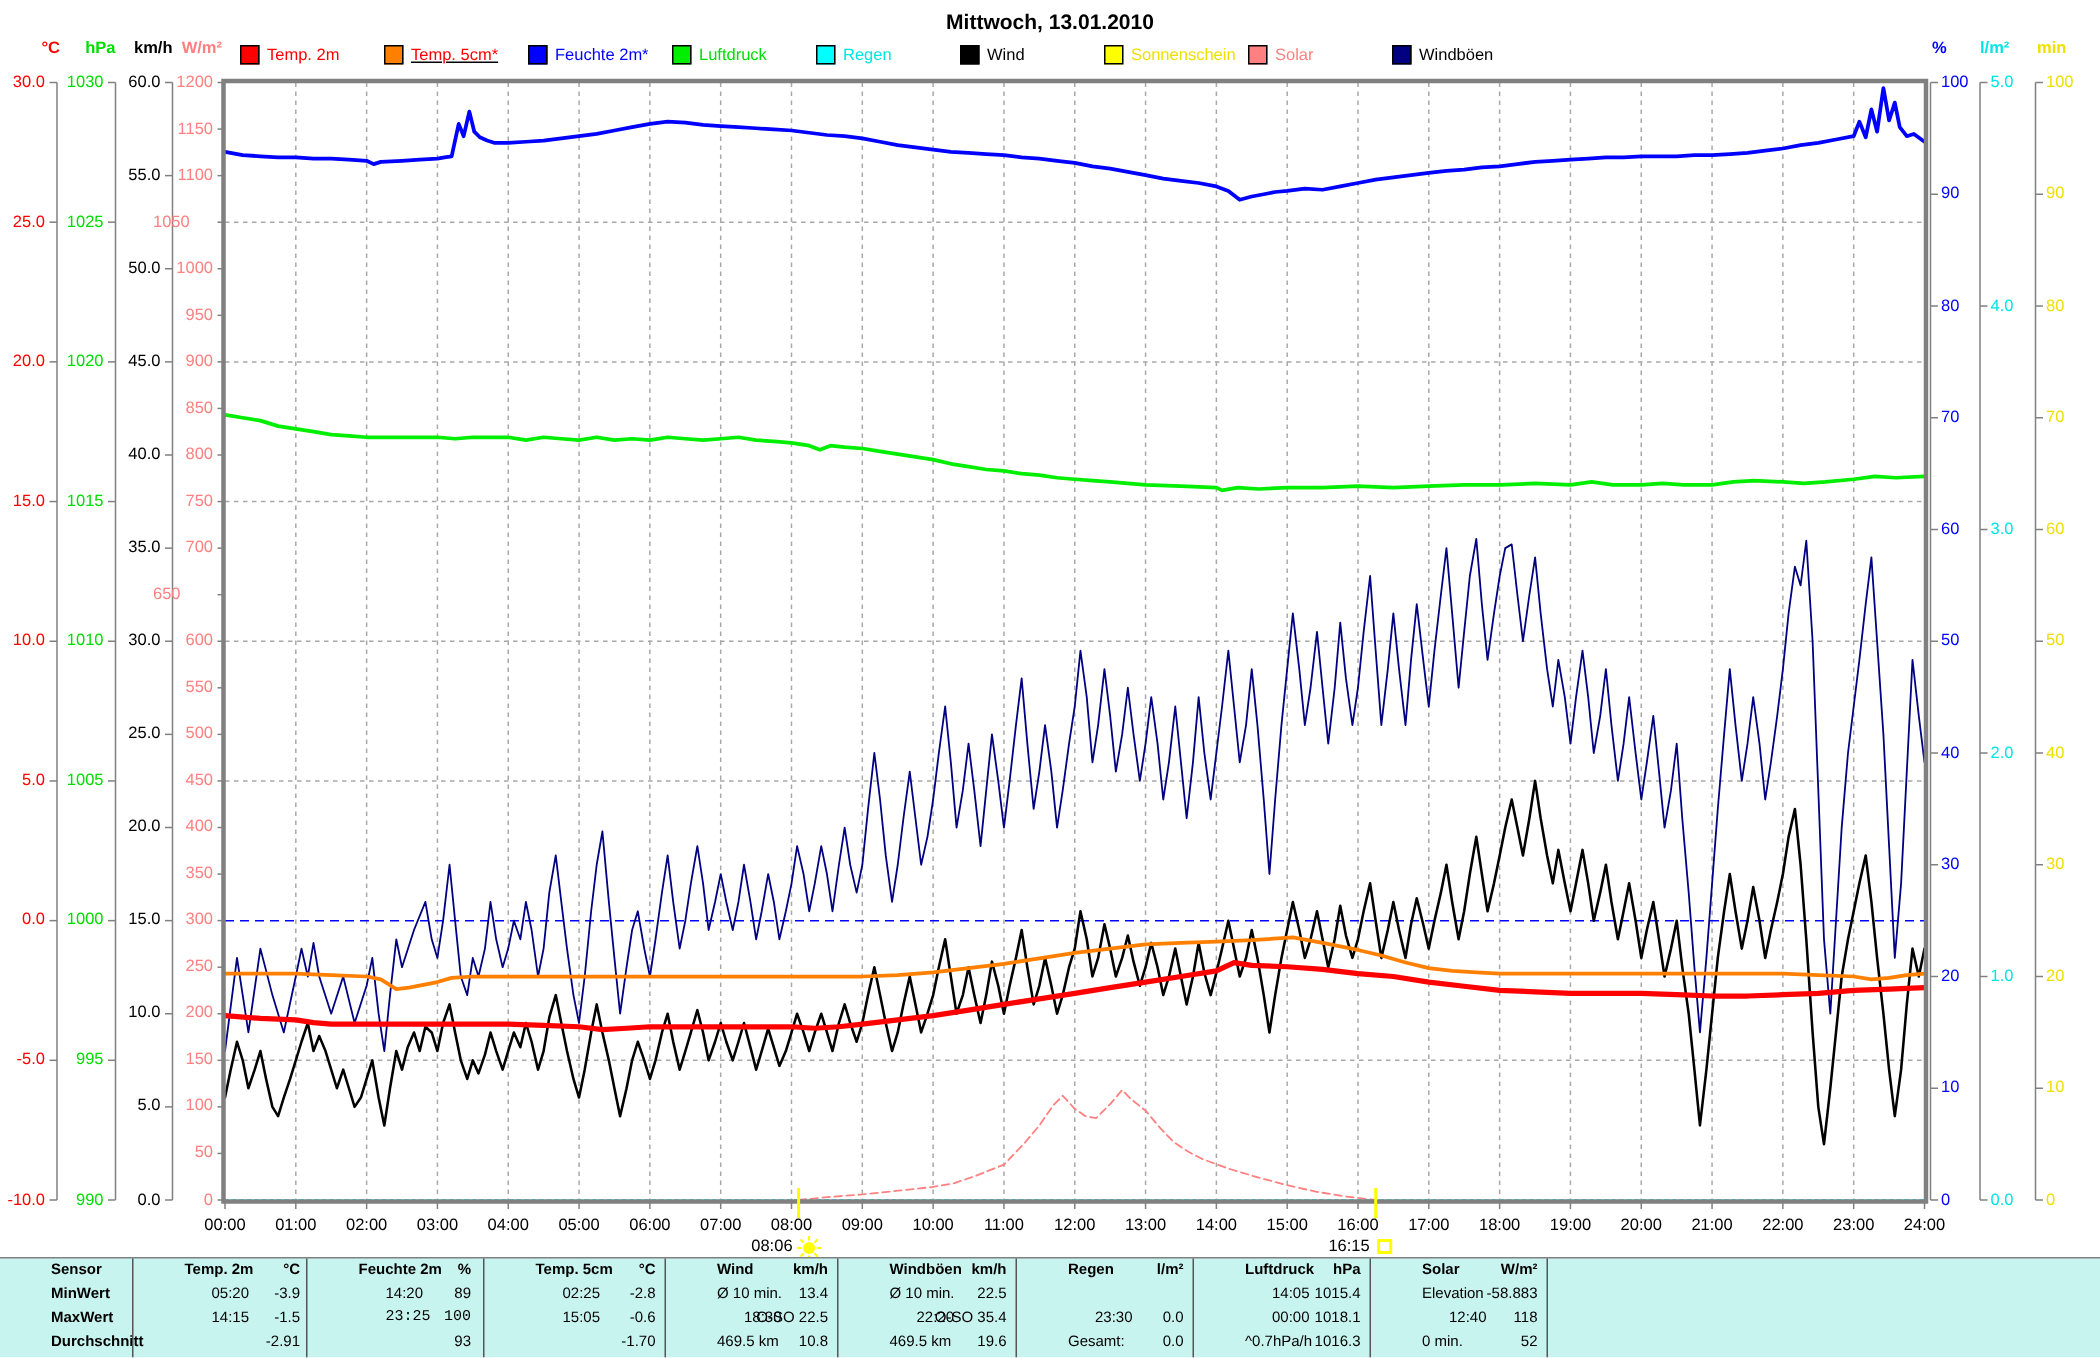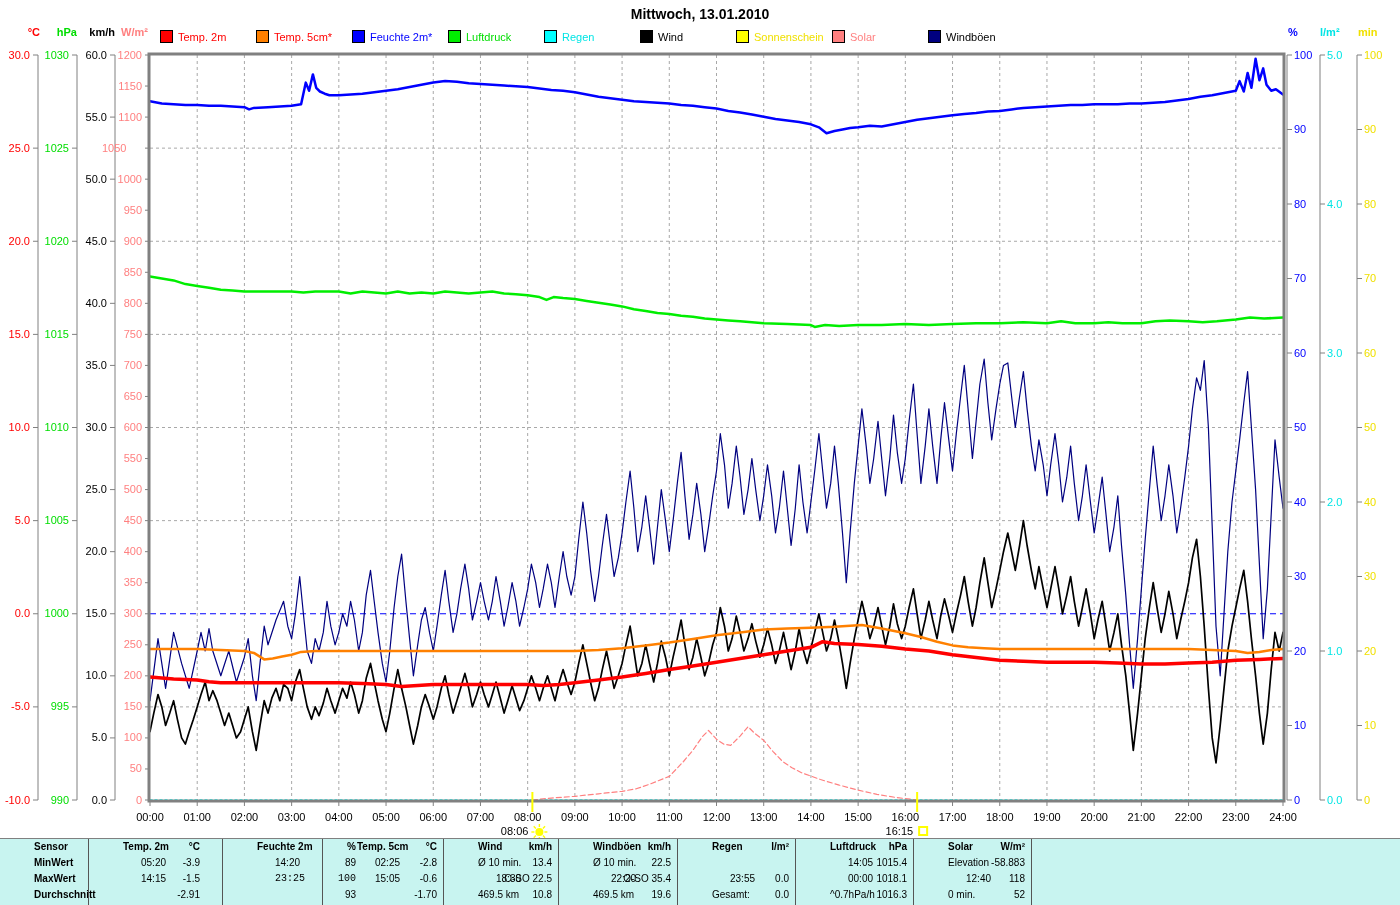--- a/index.html
+++ b/index.html
@@ -34,21 +34,21 @@
       <div class="abs unit-label" style="left: 98px; width: 50px; text-align: right; color: rgb(255, 128, 128);">W/m²</div>
       <div class="abs unit-label" style="left: 1288px; width: 40px; text-align: left; color: rgb(0, 0, 255);">%</div>
       <div class="abs unit-label" style="left: 1320px; width: 40px; text-align: left; color: rgb(0, 229, 229);">l/m²</div>
       <div class="abs unit-label" style="left: 1358px; width: 40px; text-align: left; color: rgb(240, 224, 0);">min</div>
     </div>
   <div id="legend-row" class="abs">
       <div class="abs legend-item" style="left: 160px;">
         <span class="legend-swatch" style="background: rgb(255, 0, 0);"></span>
         <span style="color: rgb(255, 0, 0);">Temp. 2m</span>
       </div>
-      <div class="abs legend-item" style="left: 256px;">
+      <div class="abs legend-item" style="left: 256px; text-decoration: underline;">
         <span class="legend-swatch" style="background: rgb(255, 128, 0);"></span>
         <span style="color: rgb(255, 0, 0);">Temp. 5cm*</span>
       </div>
       <div class="abs legend-item" style="left: 352px;">
         <span class="legend-swatch" style="background: rgb(0, 0, 255);"></span>
         <span style="color: rgb(0, 0, 255);">Feuchte 2m*</span>
       </div>
       <div class="abs legend-item" style="left: 448px;">
         <span class="legend-swatch" style="background: rgb(0, 238, 0);"></span>
         <span style="color: rgb(0, 221, 0);">Luftdruck</span>
@@ -282,21 +282,21 @@
       <div class="abs tick-label" style="top: 701.375px; left: 102px; width: 40px; text-align: right; color: rgb(255, 128, 128);">150</div>
       <div class="abs tick-label" style="top: 670.333px; left: 102px; width: 40px; text-align: right; color: rgb(255, 128, 128);">200</div>
       <div class="abs tick-label" style="top: 639.292px; left: 102px; width: 40px; text-align: right; color: rgb(255, 128, 128);">250</div>
       <div class="abs tick-label" style="top: 608.25px; left: 102px; width: 40px; text-align: right; color: rgb(255, 128, 128);">300</div>
       <div class="abs tick-label" style="top: 577.208px; left: 102px; width: 40px; text-align: right; color: rgb(255, 128, 128);">350</div>
       <div class="abs tick-label" style="top: 546.167px; left: 102px; width: 40px; text-align: right; color: rgb(255, 128, 128);">400</div>
       <div class="abs tick-label" style="top: 515.125px; left: 102px; width: 40px; text-align: right; color: rgb(255, 128, 128);">450</div>
       <div class="abs tick-label" style="top: 484.083px; left: 102px; width: 40px; text-align: right; color: rgb(255, 128, 128);">500</div>
       <div class="abs tick-label" style="top: 453.042px; left: 102px; width: 40px; text-align: right; color: rgb(255, 128, 128);">550</div>
       <div class="abs tick-label" style="top: 422px; left: 102px; width: 40px; text-align: right; color: rgb(255, 128, 128);">600</div>
-      <div class="abs tick-label" style="top: 390.958px; left: 102px; width: 40px; text-align: right; color: rgb(255, 128, 128);">650</div>
+      <div class="abs tick-label" style="top: 390.958px; left: 102px; width: 40px; color: rgb(255, 128, 128);">650</div>
       <div class="abs tick-label" style="top: 359.917px; left: 102px; width: 40px; text-align: right; color: rgb(255, 128, 128);">700</div>
       <div class="abs tick-label" style="top: 328.875px; left: 102px; width: 40px; text-align: right; color: rgb(255, 128, 128);">750</div>
       <div class="abs tick-label" style="top: 297.833px; left: 102px; width: 40px; text-align: right; color: rgb(255, 128, 128);">800</div>
       <div class="abs tick-label" style="top: 266.792px; left: 102px; width: 40px; text-align: right; color: rgb(255, 128, 128);">850</div>
       <div class="abs tick-label" style="top: 235.75px; left: 102px; width: 40px; text-align: right; color: rgb(255, 128, 128);">900</div>
       <div class="abs tick-label" style="top: 204.708px; left: 102px; width: 40px; text-align: right; color: rgb(255, 128, 128);">950</div>
       <div class="abs tick-label" style="top: 173.667px; left: 102px; width: 40px; text-align: right; color: rgb(255, 128, 128);">1000</div>
       <div class="abs tick-label" style="top: 142.625px; left: 102px; width: 40px; color: rgb(255, 128, 128);">1050</div>
       <div class="abs tick-label" style="top: 111.583px; left: 102px; width: 40px; text-align: right; color: rgb(255, 128, 128);">1100</div>
       <div class="abs tick-label" style="top: 80.5417px; left: 102px; width: 40px; text-align: right; color: rgb(255, 128, 128);">1150</div>
@@ -382,21 +382,21 @@
           <span class="rt">-3.9</span>
         </div>
         <div class="trow" style="top: 32px;">
           <span class="lt indent">14:15</span>
           <span class="rt">-1.5</span>
         </div>
         <div class="trow" style="top: 48px;">
           <span class="rt">-2.91</span>
         </div>
       </div>
-      <div class="tcol" style="left: 222px; width: 116px; padding-left: 24px;">
+      <div class="tcol" style="left: 204px; width: 116px;">
         <div class="trow bold" style="top: 0px;">
           <span class="lt">Feuchte 2m</span>
           <span class="rt">%</span>
         </div>
         <div class="trow" style="top: 16px;">
           <span class="lt indent">14:20</span>
           <span class="rt">89</span>
         </div>
         <div class="trow" style="top: 32px; font-family: Liberation Mono, monospace;">
           <span class="lt indent">23:25</span>
@@ -459,21 +459,21 @@
           <span class="rt">19.6</span>
         </div>
       </div>
       <div class="tcol" style="left: 677px; width: 118px;">
         <div class="trow bold" style="top: 0px;">
           <span class="lt">Regen</span>
           <span class="rt">l/m²</span>
         </div>
         <div class="trow" style="top: 16px;"></div>
         <div class="trow" style="top: 32px;">
-          <span class="lt indent">23:55</span>
+          <span class="lt indent">23:30</span>
           <span class="rt">0.0</span>
         </div>
         <div class="trow" style="top: 48px;">
           <span class="lt">Gesamt:</span>
           <span class="rt">0.0</span>
         </div>
       </div>
       <div class="tcol" style="left: 795px; width: 118px;">
         <div class="trow bold" style="top: 0px;">
           <span class="lt">Luftdruck</span>

